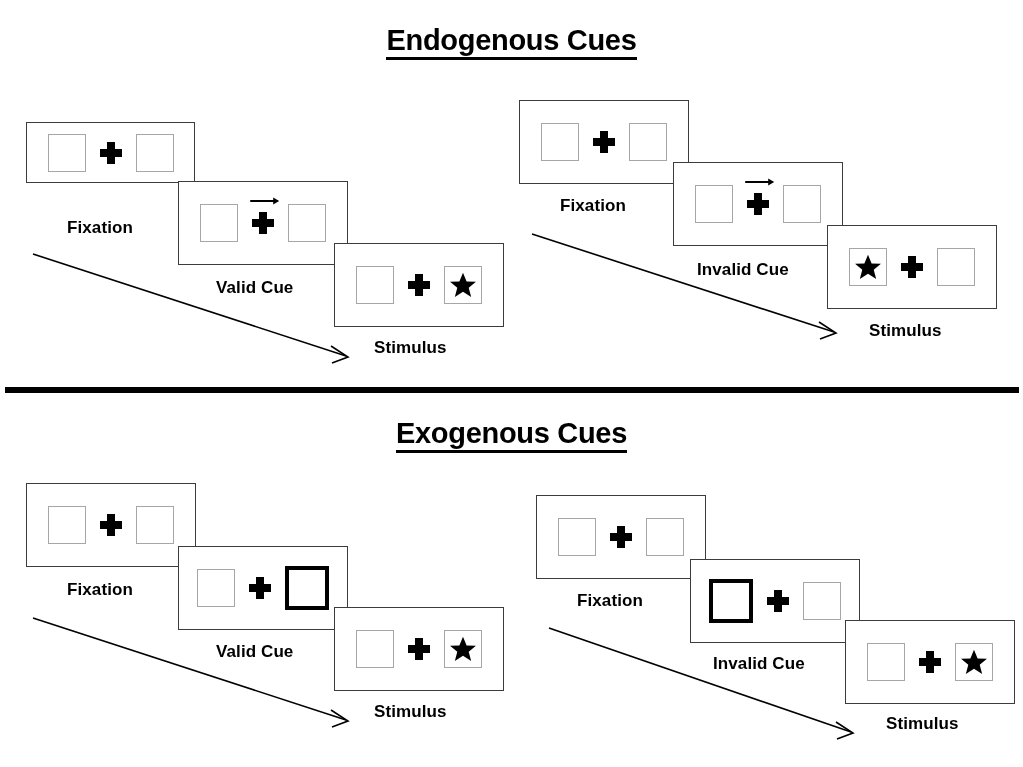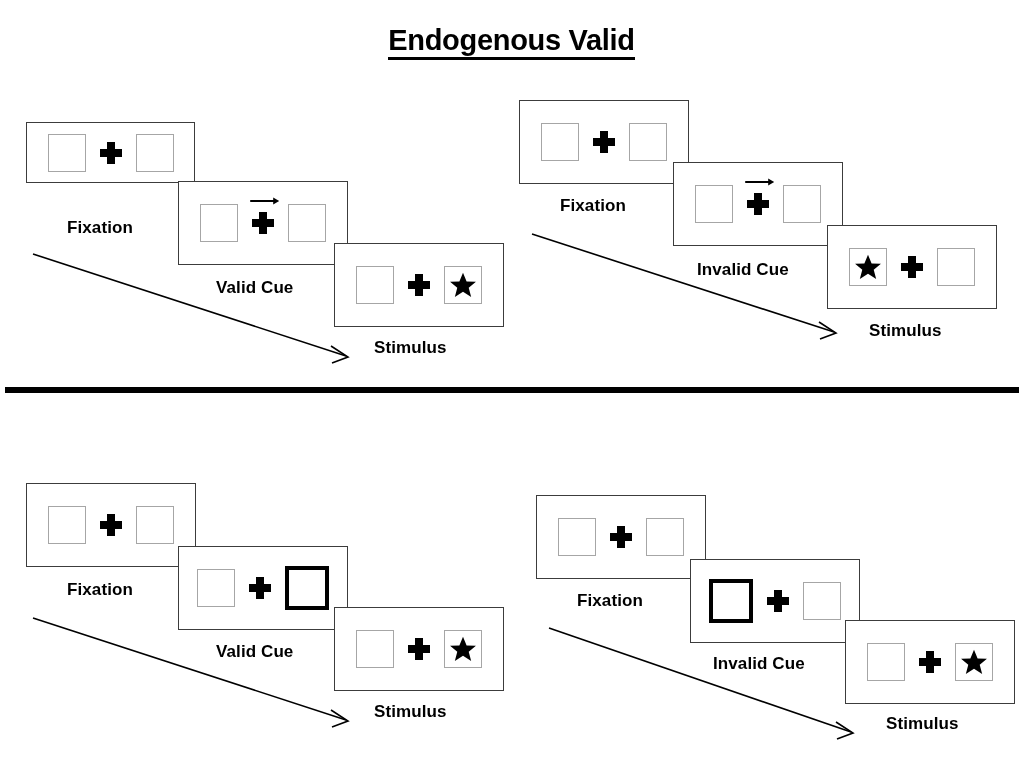--- a/index.html
+++ b/index.html
@@ -147,21 +147,21 @@
     overflow: visible;
     pointer-events: none;
   }
 </style>
 </head>
 <body>
 
 <div id="stage">
 
   <div class="section-title" style="top:24px;">
-    <span>Endogenous Valid</span>
+    <span>Endogenous Cues</span>
   </div>
 
   <div class="frame" style="left:26px; top:122px; width:169px; height:61px;">
     <div class="frame-inner">
       <div class="box"></div>
       <div class="plus-wrap">
         <div class="plus"></div>
       </div>
       <div class="box"></div>
     </div>
@@ -244,20 +244,23 @@
   </div>
   <div class="stage-label" style="left:869px; top:321px;">Stimulus</div>
 
   <svg class="flow-arrow" style="left:528px; top:228px; width:320px; height:118px;" viewBox="0 0 320 118">
     <line x1="4" y1="6" x2="306" y2="104" stroke="#000" stroke-width="1.6"></line>
     <polyline points="291,94 308,105 292,111" fill="none" stroke="#000" stroke-width="1.6"></polyline>
   </svg>
 
   <div class="divider" style="left:5px; top:387px; width:1014px; height:6px;"></div>
 
+  <div class="section-title" style="top:417px;">
+    <span>Exogenous Cues</span>
+  </div>
 
   <div class="frame" style="left:26px; top:483px; width:170px; height:84px;">
     <div class="frame-inner">
       <div class="box"></div>
       <div class="plus-wrap">
         <div class="plus"></div>
       </div>
       <div class="box"></div>
     </div>
   </div>

